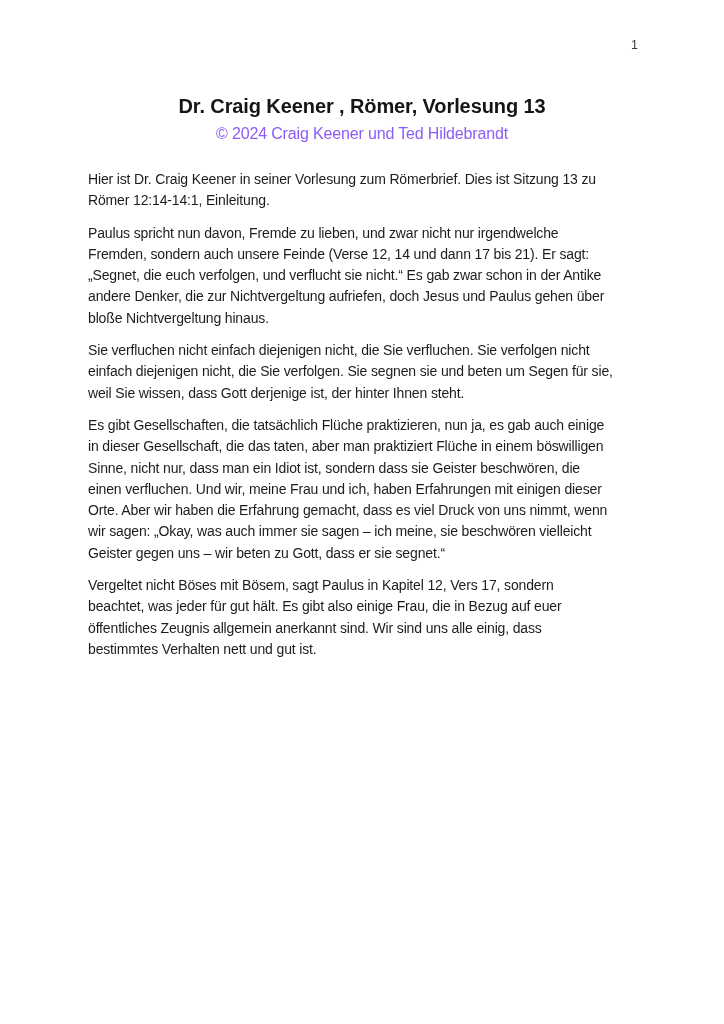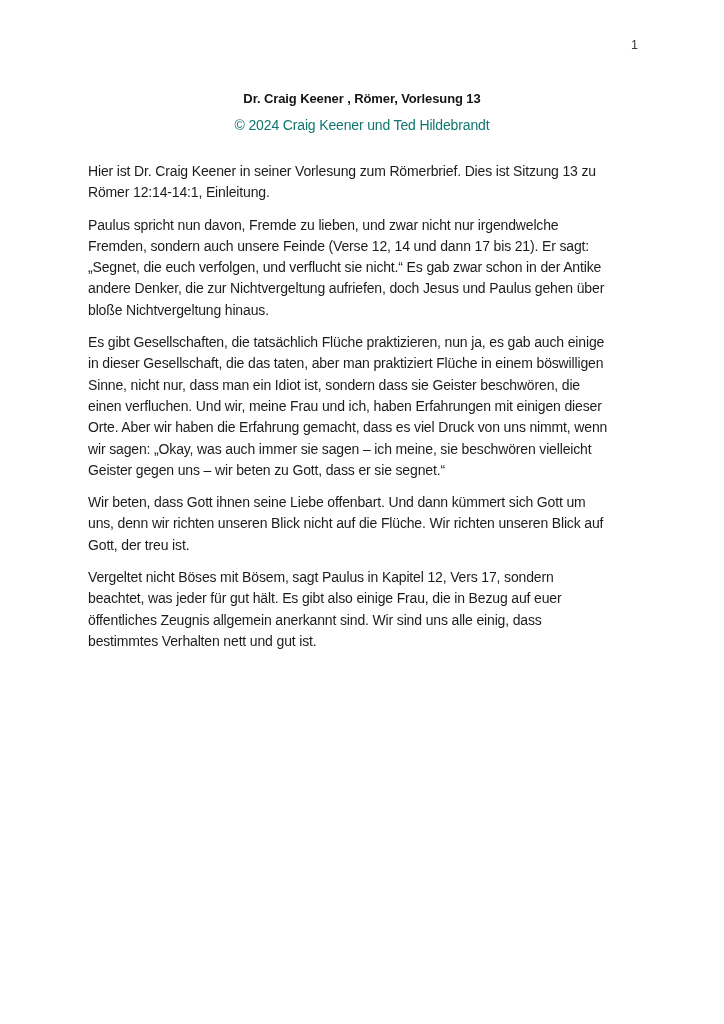--- a/index.html
+++ b/index.html
@@ -22,31 +22,32 @@
     right: 86px;
     font-size: 12.5px;
     color: #3a3a3a;
   }
   .doc-header {
     padding-top: 84px;
     text-align: center;
     margin-bottom: 26px;
   }
   .doc-title {
-    font-size: 13px;
+    font-size: 20px;
     font-weight: bold;
     line-height: 29px;
     color: #151515;
     letter-spacing: -0.1px;
+    margin-top: 8px;
   }
   .doc-copyright {
-    font-size: 14px;
+    font-size: 16px;
     line-height: 19px;
     margin-top: 3px;
-    color: #0f766e;
+    color: #8b5cf6;
     letter-spacing: -0.15px;
   }
   .doc-body {
     padding-left: 88px;
     width: 596px;
   }
   .doc-body p {
     font-size: 14px;
     line-height: 21.3px;
     letter-spacing: -0.15px;
@@ -68,29 +69,29 @@
   </div>
 
   <div class="doc-body">
     <p>Hier ist Dr. Craig Keener in seiner Vorlesung zum Römerbrief. Dies ist Sitzung 13 zu
 Römer 12:14-14:1, Einleitung.</p>
     <p>Paulus spricht nun davon, Fremde zu lieben, und zwar nicht nur irgendwelche
 Fremden, sondern auch unsere Feinde (Verse 12, 14 und dann 17 bis 21). Er sagt:
 „Segnet, die euch verfolgen, und verflucht sie nicht.“ Es gab zwar schon in der Antike
 andere Denker, die zur Nichtvergeltung aufriefen, doch Jesus und Paulus gehen über
 bloße Nichtvergeltung hinaus.</p>
+    <p>Sie verfluchen nicht einfach diejenigen nicht, die Sie verfluchen. Sie verfolgen nicht
+einfach diejenigen nicht, die Sie verfolgen. Sie segnen sie und beten um Segen für sie,
+weil Sie wissen, dass Gott derjenige ist, der hinter Ihnen steht.</p>
     <p>Es gibt Gesellschaften, die tatsächlich Flüche praktizieren, nun ja, es gab auch einige
 in dieser Gesellschaft, die das taten, aber man praktiziert Flüche in einem böswilligen
 Sinne, nicht nur, dass man ein Idiot ist, sondern dass sie Geister beschwören, die
 einen verfluchen. Und wir, meine Frau und ich, haben Erfahrungen mit einigen dieser
 Orte. Aber wir haben die Erfahrung gemacht, dass es viel Druck von uns nimmt, wenn
 wir sagen: „Okay, was auch immer sie sagen – ich meine, sie beschwören vielleicht
 Geister gegen uns – wir beten zu Gott, dass er sie segnet.“</p>
-    <p>Wir beten, dass Gott ihnen seine Liebe offenbart. Und dann kümmert sich Gott um
-uns, denn wir richten unseren Blick nicht auf die Flüche. Wir richten unseren Blick auf
-Gott, der treu ist.</p>
     <p>Vergeltet nicht Böses mit Bösem, sagt Paulus in Kapitel 12, Vers 17, sondern
 beachtet, was jeder für gut hält. Es gibt also einige Frau, die in Bezug auf euer
 öffentliches Zeugnis allgemein anerkannt sind. Wir sind uns alle einig, dass
 bestimmtes Verhalten nett und gut ist.</p>
   </div>
 
 </div>
 
 </body></html>

